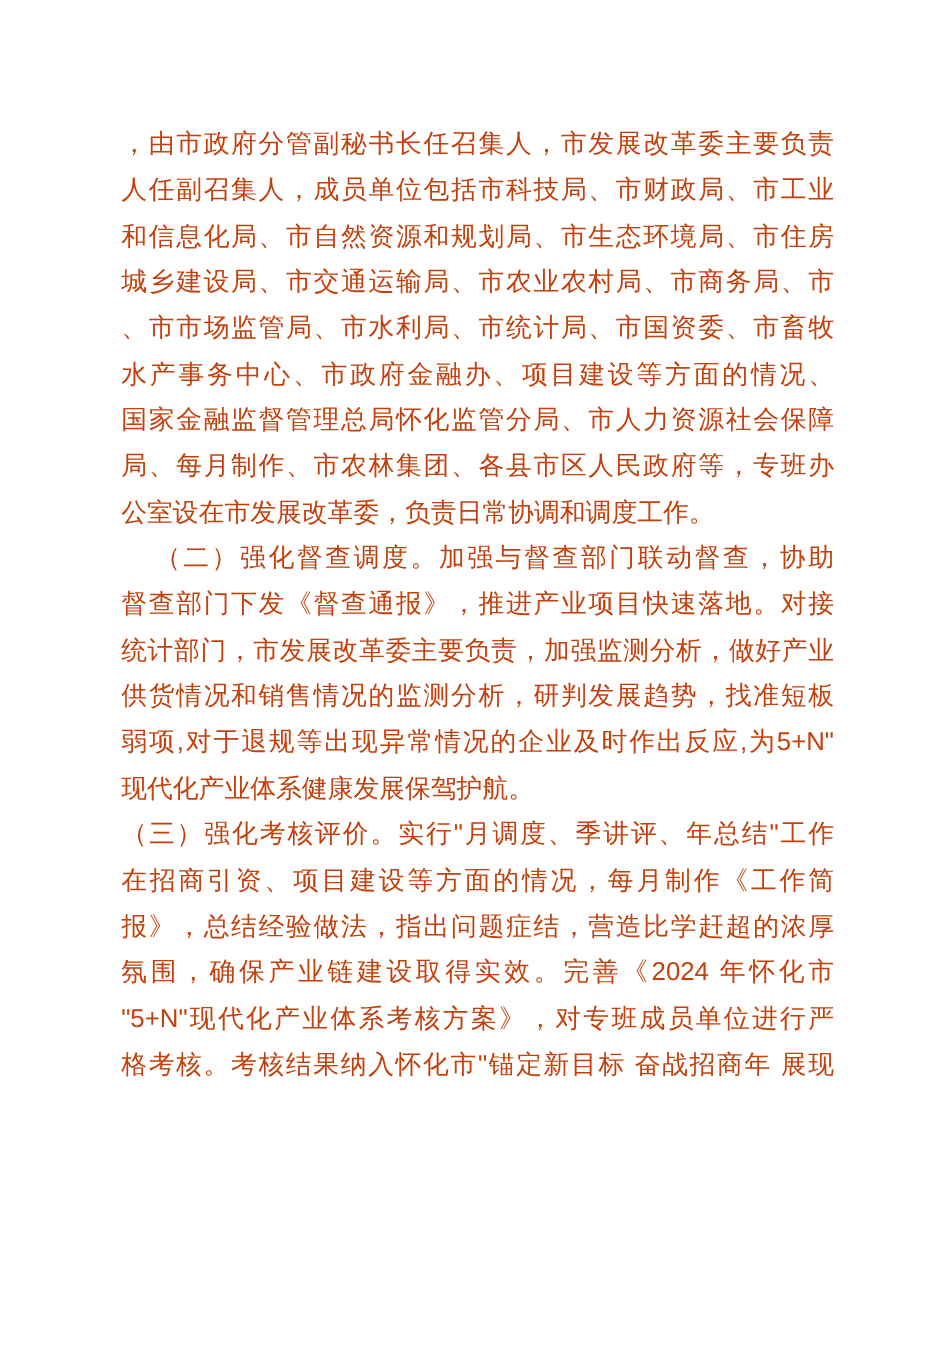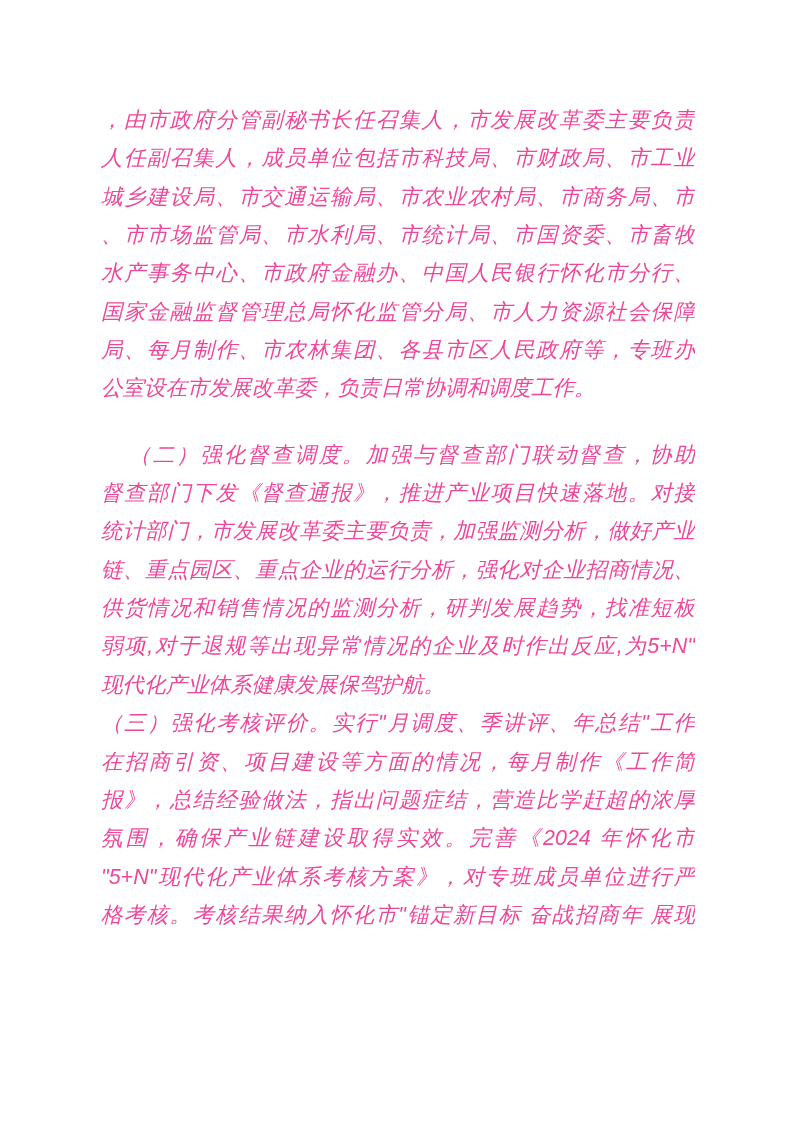--- a/index.html
+++ b/index.html
@@ -18,51 +18,50 @@
   .text-block {
     position: absolute;
     left: 101px;
     top: 101px;
     width: 594px;
   }
   .line {
     height: 38.35px;
     line-height: 38.35px;
     font-size: 21.5px;
-    color: #ec4899;
+    color: #c2410c;
     letter-spacing: 0;
     text-align: justify;
     text-align-last: justify;
     text-justify: inter-character;
     overflow: hidden;
     white-space: normal;
-    font-style: italic;
   }
   .line.no-justify {
     text-align: right;
     text-align-last: left;
   }
 </style>
 </head>
 <body>
 
 <div class="page">
   <div class="text-block" id="text-block" style="color: rgb(22, 22, 22);">
       <div class="line">，由市政府分管副秘书长任召集人，市发展改革委主要负责</div>
       <div class="line">人任副召集人，成员单位包括市科技局、市财政局、市工业</div>
+      <div class="line">和信息化局、市自然资源和规划局、市生态环境局、市住房</div>
       <div class="line">城乡建设局、市交通运输局、市农业农村局、市商务局、市</div>
       <div class="line">、市市场监管局、市水利局、市统计局、市国资委、市畜牧</div>
-      <div class="line">水产事务中心、市政府金融办、中国人民银行怀化市分行、</div>
+      <div class="line">水产事务中心、市政府金融办、项目建设等方面的情况、</div>
       <div class="line">国家金融监督管理总局怀化监管分局、市人力资源社会保障</div>
       <div class="line">局、每月制作、市农林集团、各县市区人民政府等，专班办</div>
       <div class="line no-justify">公室设在市发展改革委，负责日常协调和调度工作。</div>
-      <div class="line" style="text-indent: 28px; margin-top: 28px;">（二）强化督查调度。加强与督查部门联动督查，协助</div>
+      <div class="line" style="text-indent: 28px;">（二）强化督查调度。加强与督查部门联动督查，协助</div>
       <div class="line">督查部门下发《督查通报》，推进产业项目快速落地。对接</div>
       <div class="line">统计部门，市发展改革委主要负责，加强监测分析，做好产业</div>
-      <div class="line">链、重点园区、重点企业的运行分析，强化对企业招商情况、</div>
       <div class="line">供货情况和销售情况的监测分析，研判发展趋势，找准短板</div>
       <div class="line">弱项,对于退规等出现异常情况的企业及时作出反应,为5+N"</div>
       <div class="line no-justify">现代化产业体系健康发展保驾护航。</div>
       <div class="line">（三）强化考核评价。实行"月调度、季讲评、年总结"工作</div>
       <div class="line">在招商引资、项目建设等方面的情况，每月制作《工作简</div>
       <div class="line">报》，总结经验做法，指出问题症结，营造比学赶超的浓厚</div>
       <div class="line">氛围，确保产业链建设取得实效。完善《2024 年怀化市</div>
       <div class="line">"5+N"现代化产业体系考核方案》，对专班成员单位进行严</div>
       <div class="line">格考核。考核结果纳入怀化市"锚定新目标 奋战招商年 展现</div>
     </div>

